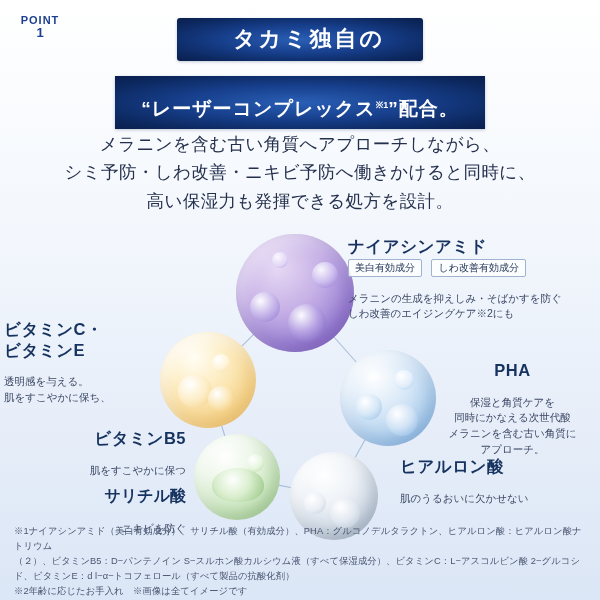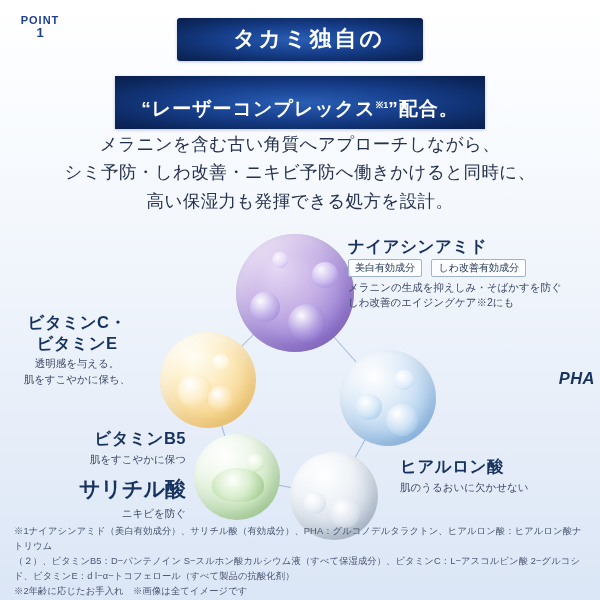--- a/index.html
+++ b/index.html
@@ -96,31 +96,31 @@
   #n-ce .b1{position:absolute;left:18px;top:42px;width:34px;height:34px;border-radius:50%;
     background:radial-gradient(circle at 35% 30%, #ffffff 0%, #fdeec8 50%, #f3cd80 100%);}
   #n-ce .b2{position:absolute;left:48px;top:54px;width:26px;height:26px;border-radius:50%;
     background:radial-gradient(circle at 35% 30%, #ffffff 0%, #fbe6b4 50%, #eebf66 100%);}
   #n-ce .b3{position:absolute;left:52px;top:22px;width:18px;height:18px;border-radius:50%;
     background:radial-gradient(circle at 35% 30%, #ffffff 0%, #fff4d8 55%, #f6d79a 100%);}
 
   
   .label{position:absolute;}
   .label .ttl{font-size:16.5px;font-weight:bold;color:#16335f;letter-spacing:.5px;line-height:1.25;}
-  .label .desc{font-size:10.5px;color:#3a4764;line-height:1.5;margin-top:3px;}
+  .label .desc{font-size:10.5px;color:#3a4764;line-height:1.5;margin-top:14px;}
   .tags{}
   .tag{display:inline-block;font-size:10px;color:#233757;border:1px solid #9fb2cf;
        background:#ffffffcc;border-radius:2px;padding:1px 6px;margin-right:5px;}
 
   #l-nia{left:348px;top:8px;width:240px;text-align:left;}
-  #l-pha{left:430px;top:140px;width:165px;text-align:right;font-style:italic;}
+  #l-pha{left:430px;top:132px;width:165px;text-align:center;}
   #l-hya{left:400px;top:228px;width:195px;text-align:left;}
   #l-b5{left:8px;top:200px;width:178px;text-align:right;}
-  #l-b5 .ttl2{font-size:21px;font-weight:bold;color:#16335f;margin-top:8px;}
-  #l-ce{left:4px;top:84px;width:146px;text-align:center;}
+  #l-b5 .ttl2{font-size:16px;font-weight:bold;color:#16335f;margin-top:8px;}
+  #l-ce{left:4px;top:91px;width:146px;text-align:left;}
 
   
   .notes{position:absolute;left:14px;top:524px;width:574px;
     font-size:9.3px;line-height:1.62;color:#4a5672;letter-spacing:.1px;}
 </style>
 </head>
 <body>
 
 <div class="page">
 
@@ -185,20 +185,26 @@
         <span class="tag">しわ改善有効成分</span>
       </div>
       <div class="desc">
         <div>メラニンの生成を抑えしみ・そばかすを防ぐ</div>
         <div>しわ改善のエイジングケア※2にも</div>
       </div>
     </div>
 
     <div class="label" id="l-pha">
       <div class="ttl">PHA</div>
+      <div class="desc">
+        <div>保湿と角質ケアを</div>
+        <div>同時にかなえる次世代酸</div>
+        <div>メラニンを含む古い角質に</div>
+        <div>アプローチ。</div>
+      </div>
     </div>
 
     <div class="label" id="l-hya">
       <div class="ttl">ヒアルロン酸</div>
       <div class="desc">肌のうるおいに欠かせない</div>
     </div>
 
     <div class="label" id="l-b5">
       <div class="ttl">ビタミンB5</div>
       <div class="desc">肌をすこやかに保つ</div>

